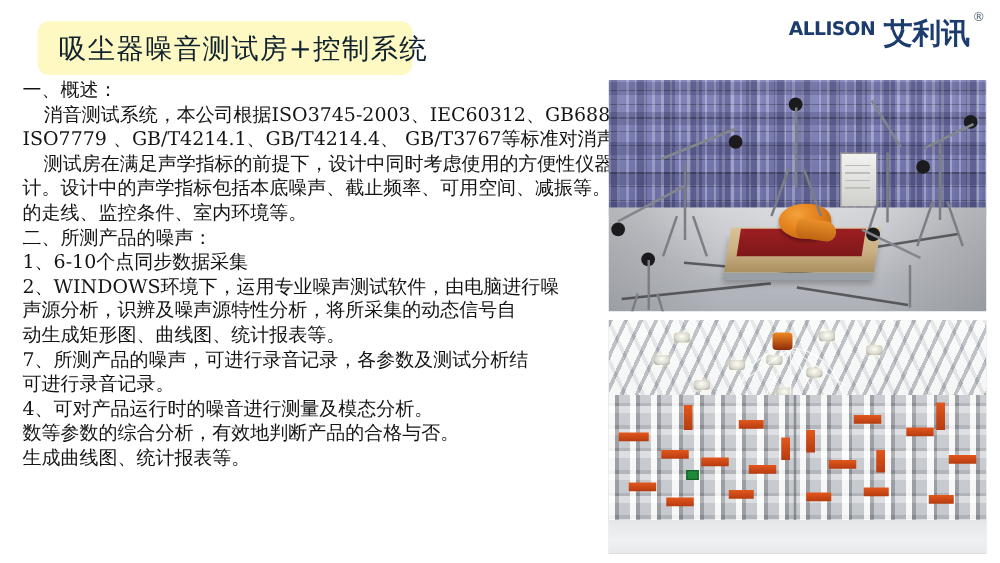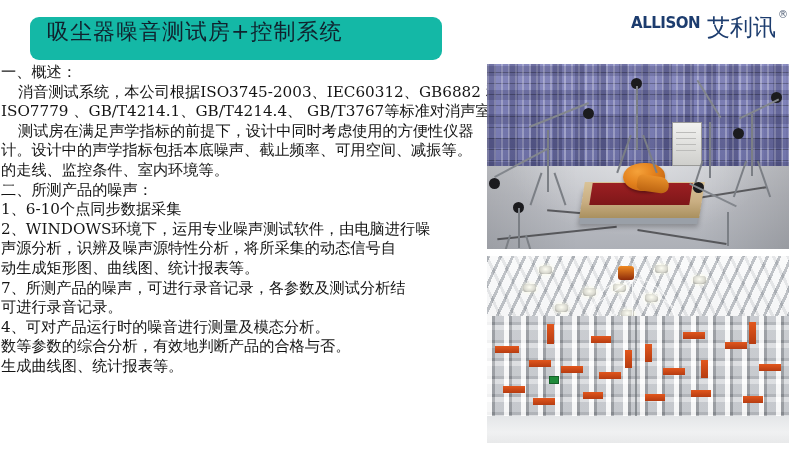--- a/index.html
+++ b/index.html
@@ -7,52 +7,52 @@
     width:800px;height:450px;
     background:#ffffff;
     font-family:"Liberation Serif","DejaVu Serif",serif;
     overflow:hidden;
     position:relative;
   }
   .slide{position:absolute;left:0;top:0;width:800px;height:450px;background:#fff;}
 
   
   .title-banner{
-    position:absolute;left:30px;top:17px;width:412px;height:43px;
-    background:#14b8a6;border-radius:9px;
-    display:flex;align-items:flex-start;
+    position:absolute;left:30px;top:17px;width:300px;height:43px;
+    background:#fef9c3;border-radius:9px;
+    display:flex;align-items:center;
   }
   .title-text{
     font-family:"DejaVu Serif","Liberation Serif",serif;
     font-size:22px;color:#10222e;letter-spacing:1px;
     padding-left:17px;white-space:nowrap;font-weight:400;
   }
 
   .logo-wrap{
     position:absolute;right:12px;top:16px;
     display:flex;align-items:flex-start;
   }
   .logo-latin{
     font-family:"DejaVu Sans","Liberation Sans",sans-serif;
     font-weight:bold;font-size:15px;color:#1c3c6e;letter-spacing:-0.5px;
     line-height:1;
   }
   .logo-cjk{
     font-family:"DejaVu Sans","Liberation Sans",sans-serif;
-    font-weight:normal;font-size:23px;color:#1c3c6e;letter-spacing:0px;
+    font-weight:bold;font-size:23px;color:#1c3c6e;letter-spacing:0px;
     line-height:1;margin-left:7px;
   }
   .logo-r{
     font-family:"DejaVu Sans","Liberation Sans",sans-serif;
     font-size:10px;color:#55637a;margin-left:2px;margin-top:-6px;line-height:1;
   }
 
   
   .body-col{
-    position:absolute;left:1px;top:63px;width:462px;
+    position:absolute;left:18px;top:63px;width:462px;
   }
   .ln{
     font-family:"DejaVu Serif","Liberation Serif",serif;
     font-size:15.2px;
     line-height:19.6px;
     color:#141414;
     white-space:pre;
     letter-spacing:0px;
   }
   .indent{padding-left:17px;}

